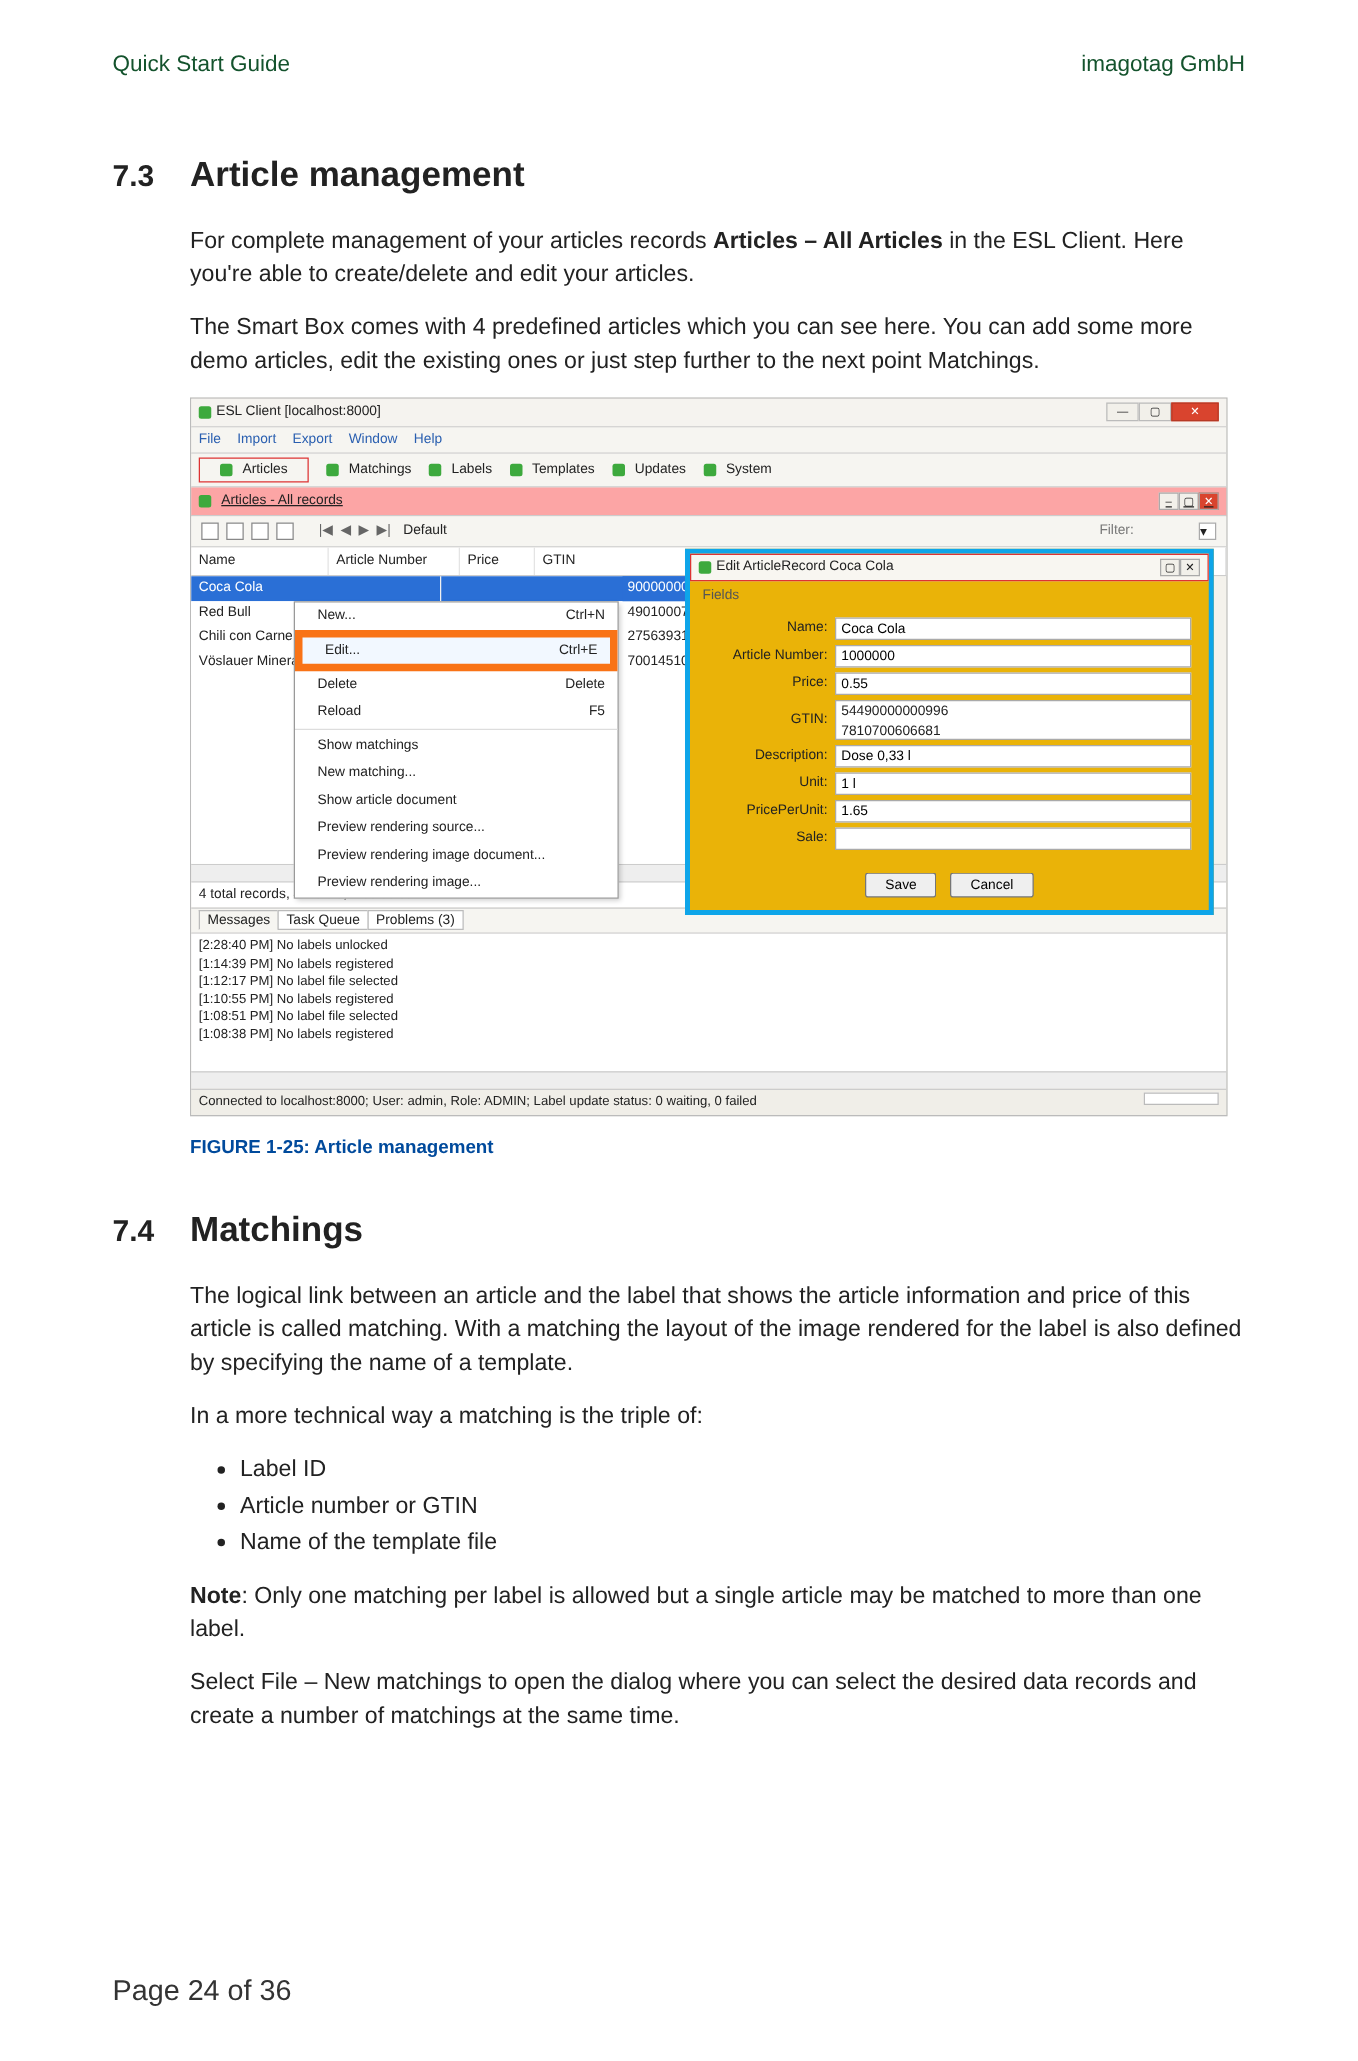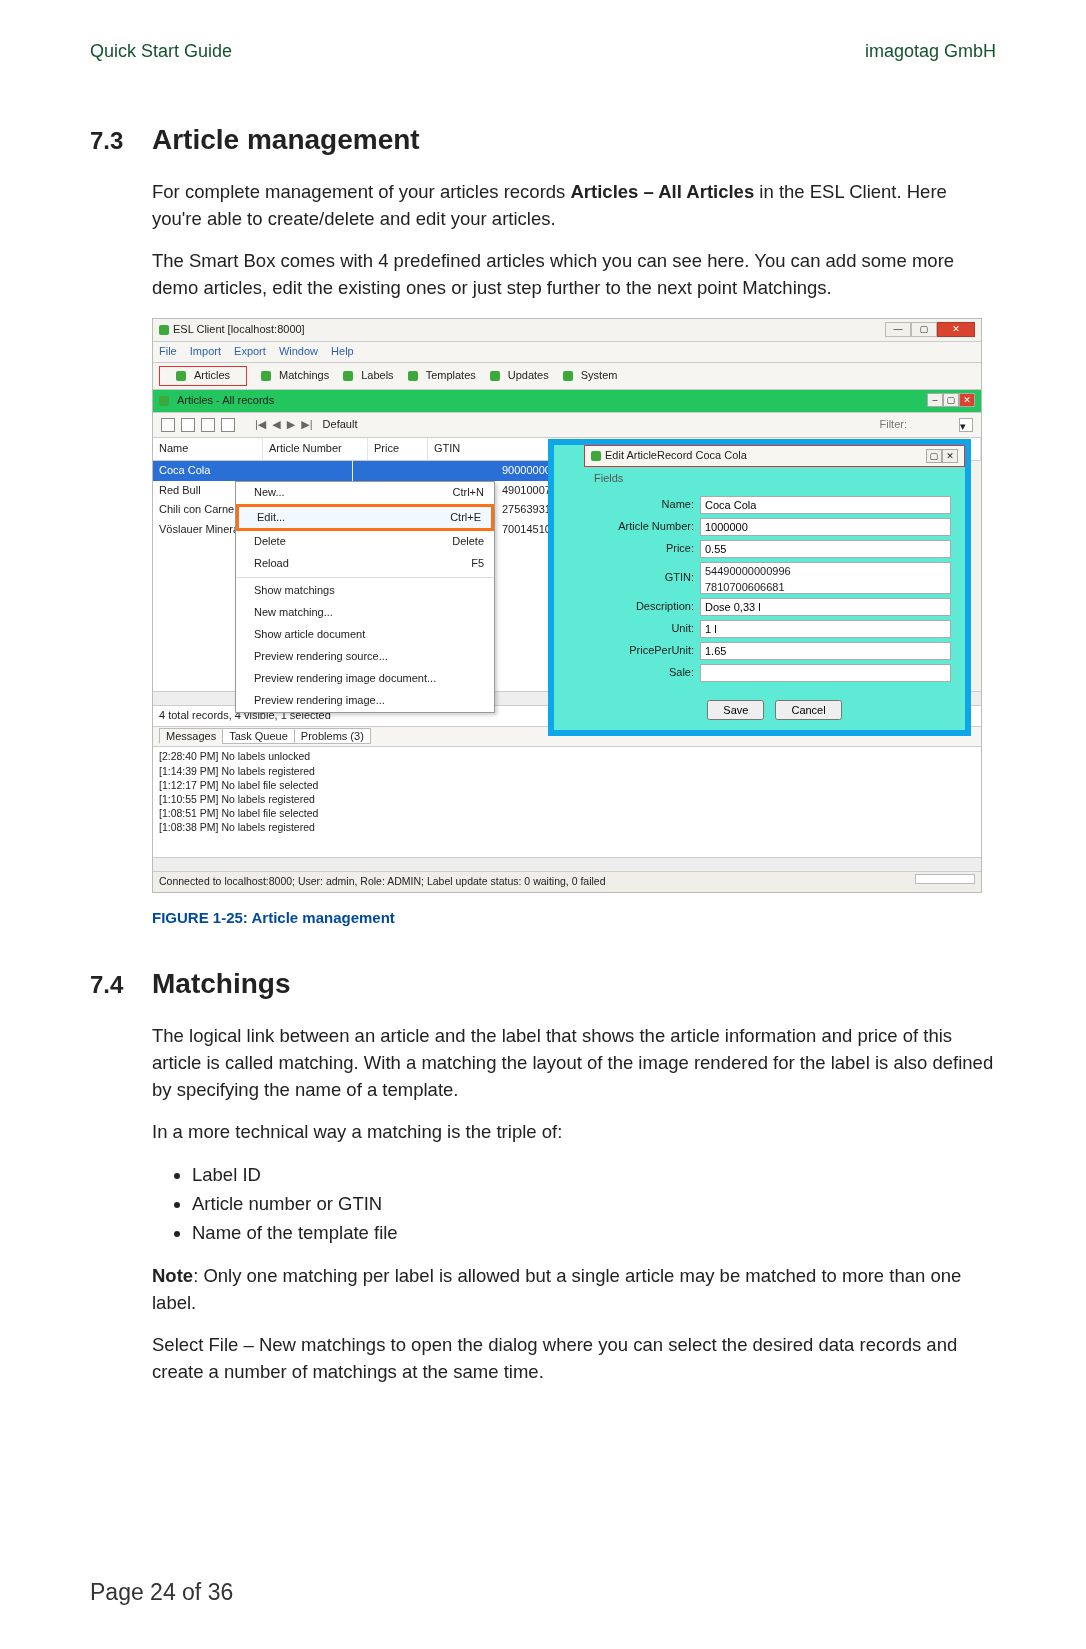--- a/index.html
+++ b/index.html
@@ -83,21 +83,21 @@
   }
   .win-title { flex: 1; }
   .win-btns { display: flex; gap: 0; }
   .wbtn { width: 26px; height: 15px; border: 1px solid #bbb; background: #f2f0ea; text-align:center; font-size:9px; line-height:13px; }
   .wbtn.close { background: #d9442e; color: #fff; border-color:#b63925; width:38px; }
   .menubar { padding: 2px 6px; color: #2a5fb0; background:#f6f5f1; border-bottom:1px solid #ccc;}
   .menubar span { margin-right: 10px; }
   .tabbar { padding: 3px 6px; background:#f6f5f1; border-bottom:1px solid #ccc; display:flex; gap:14px; align-items:center;}
   .tabbar .tab { display:flex; align-items:center; gap:4px; }
   .tabbar .active { border:1px solid #d33; padding:1px 16px;justify-content:flex-end; }
-  .sub-title-row { display:flex; align-items:flex-start; justify-content:space-between; padding:3px 6px; background:#22c55e; border-bottom:1px solid #ccc;}
+  .sub-title-row { display:flex; align-items:center; justify-content:space-between; padding:3px 6px; background:#fca5a5; border-bottom:1px solid #ccc;text-decoration:underline;}
   .sub-title-row .mini-btns { display:flex; gap:0;}
   .mini { width:16px; height:14px; border:1px solid #aaa; background:#f2f0ea; font-size:9px; text-align:center; line-height:12px;}
   .toolbar-row { display:flex; align-items:center; gap:6px; padding:4px 8px; background:#f6f5f1; border-bottom:1px solid #ccc; }
   .tico { width:14px; height:14px; border:1px solid #888; background:#fff; }
   .nav-arrow { color:#666; font-size:11px; }
   .main-split { display:flex; }
   .left-pane { flex:0 0 395px; background:#fff; position:relative; }
   .right-pane { flex:1; background:#f4f2ec; position:relative; }
   .grid-head { display:flex; background:#fff; border-bottom:1px solid #ccc; font-weight:400; }
   .grid-head div { padding:3px 6px; border-right:1px solid #e4e4e4; }
@@ -105,25 +105,25 @@
   .grid-row { display:flex; background:#fff; }
   .grid-row div { padding:2px 6px; border-right:1px solid #f0f0f0; }
   .grid-row.sel { background:#2a6fd6; color:#fff; }
   .gr-name{width:200px;} 
   .ctx-menu {
     position:absolute; left:82px; top:20px; width:260px;
     background:#fff; border:1px solid #999; box-shadow:2px 2px 4px rgba(0,0,0,.2);
     z-index:5;
   }
   .ctx-item { display:flex; justify-content:space-between; padding:3px 10px 3px 18px; }
-  .ctx-item.hl { border:3px solid #f97316; background:#f2f8ff; }
+  .ctx-item.hl { border:6px solid #f97316; background:#f2f8ff; }
   .ctx-sep { border-top:1px solid #ddd; margin:2px 0; }
   .dialog {
     position:absolute; left:0; top:-22px; right:10px;
-    background:#5eead4; border:6px solid #0ea5e9;padding-left:30px;
+    background:#eab308; border:4px solid #0ea5e9;
   }
   .dlg-title { display:flex; align-items:center; padding:2px 6px; background:#f8f6f1; border:1px solid #d33; }
   .dlg-title .t { flex:1; }
   .dlg-body { padding:10px 14px 8px 14px; }
   .field-row { display:flex; align-items:center; margin-bottom:4px; gap:6px; }
   .field-row label { width:96px; text-align:right; font-size:11px; }
   .field-row input, .field-row .inp {
     flex:1; border:1px solid #aaa; background:#fff; height:18px; padding:1px 4px; font-size:11px;
   }
   .field-row .tall { height:32px; }

